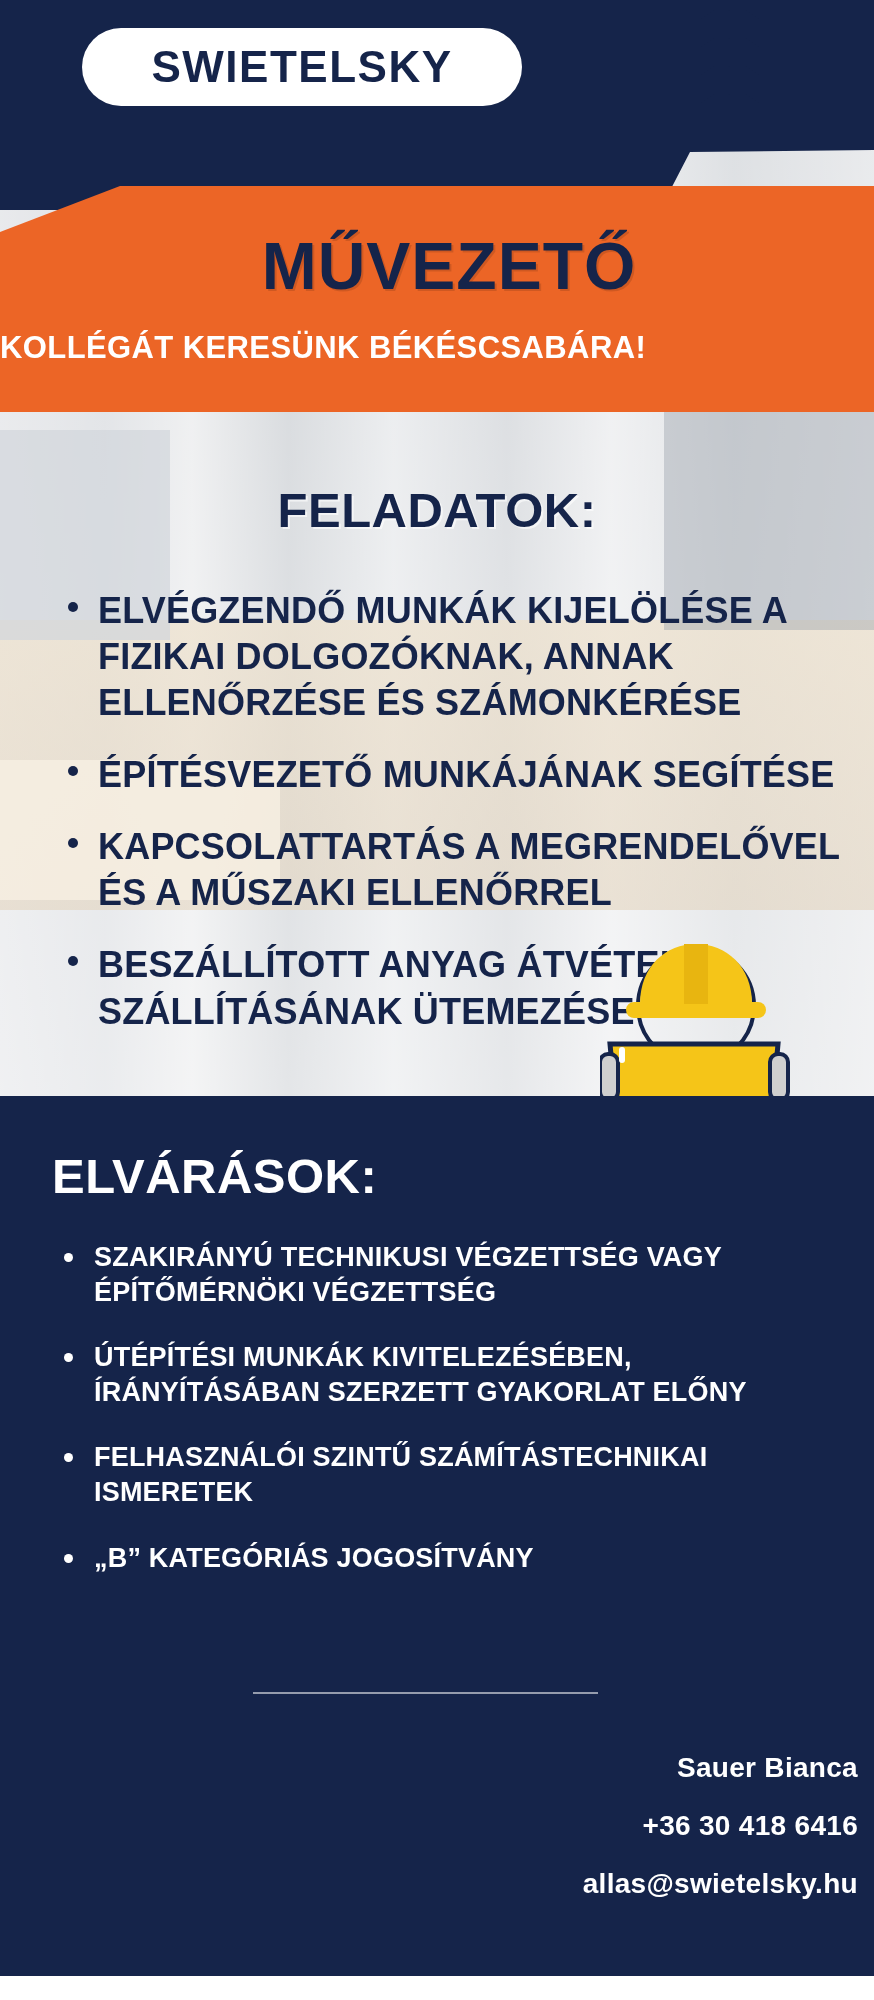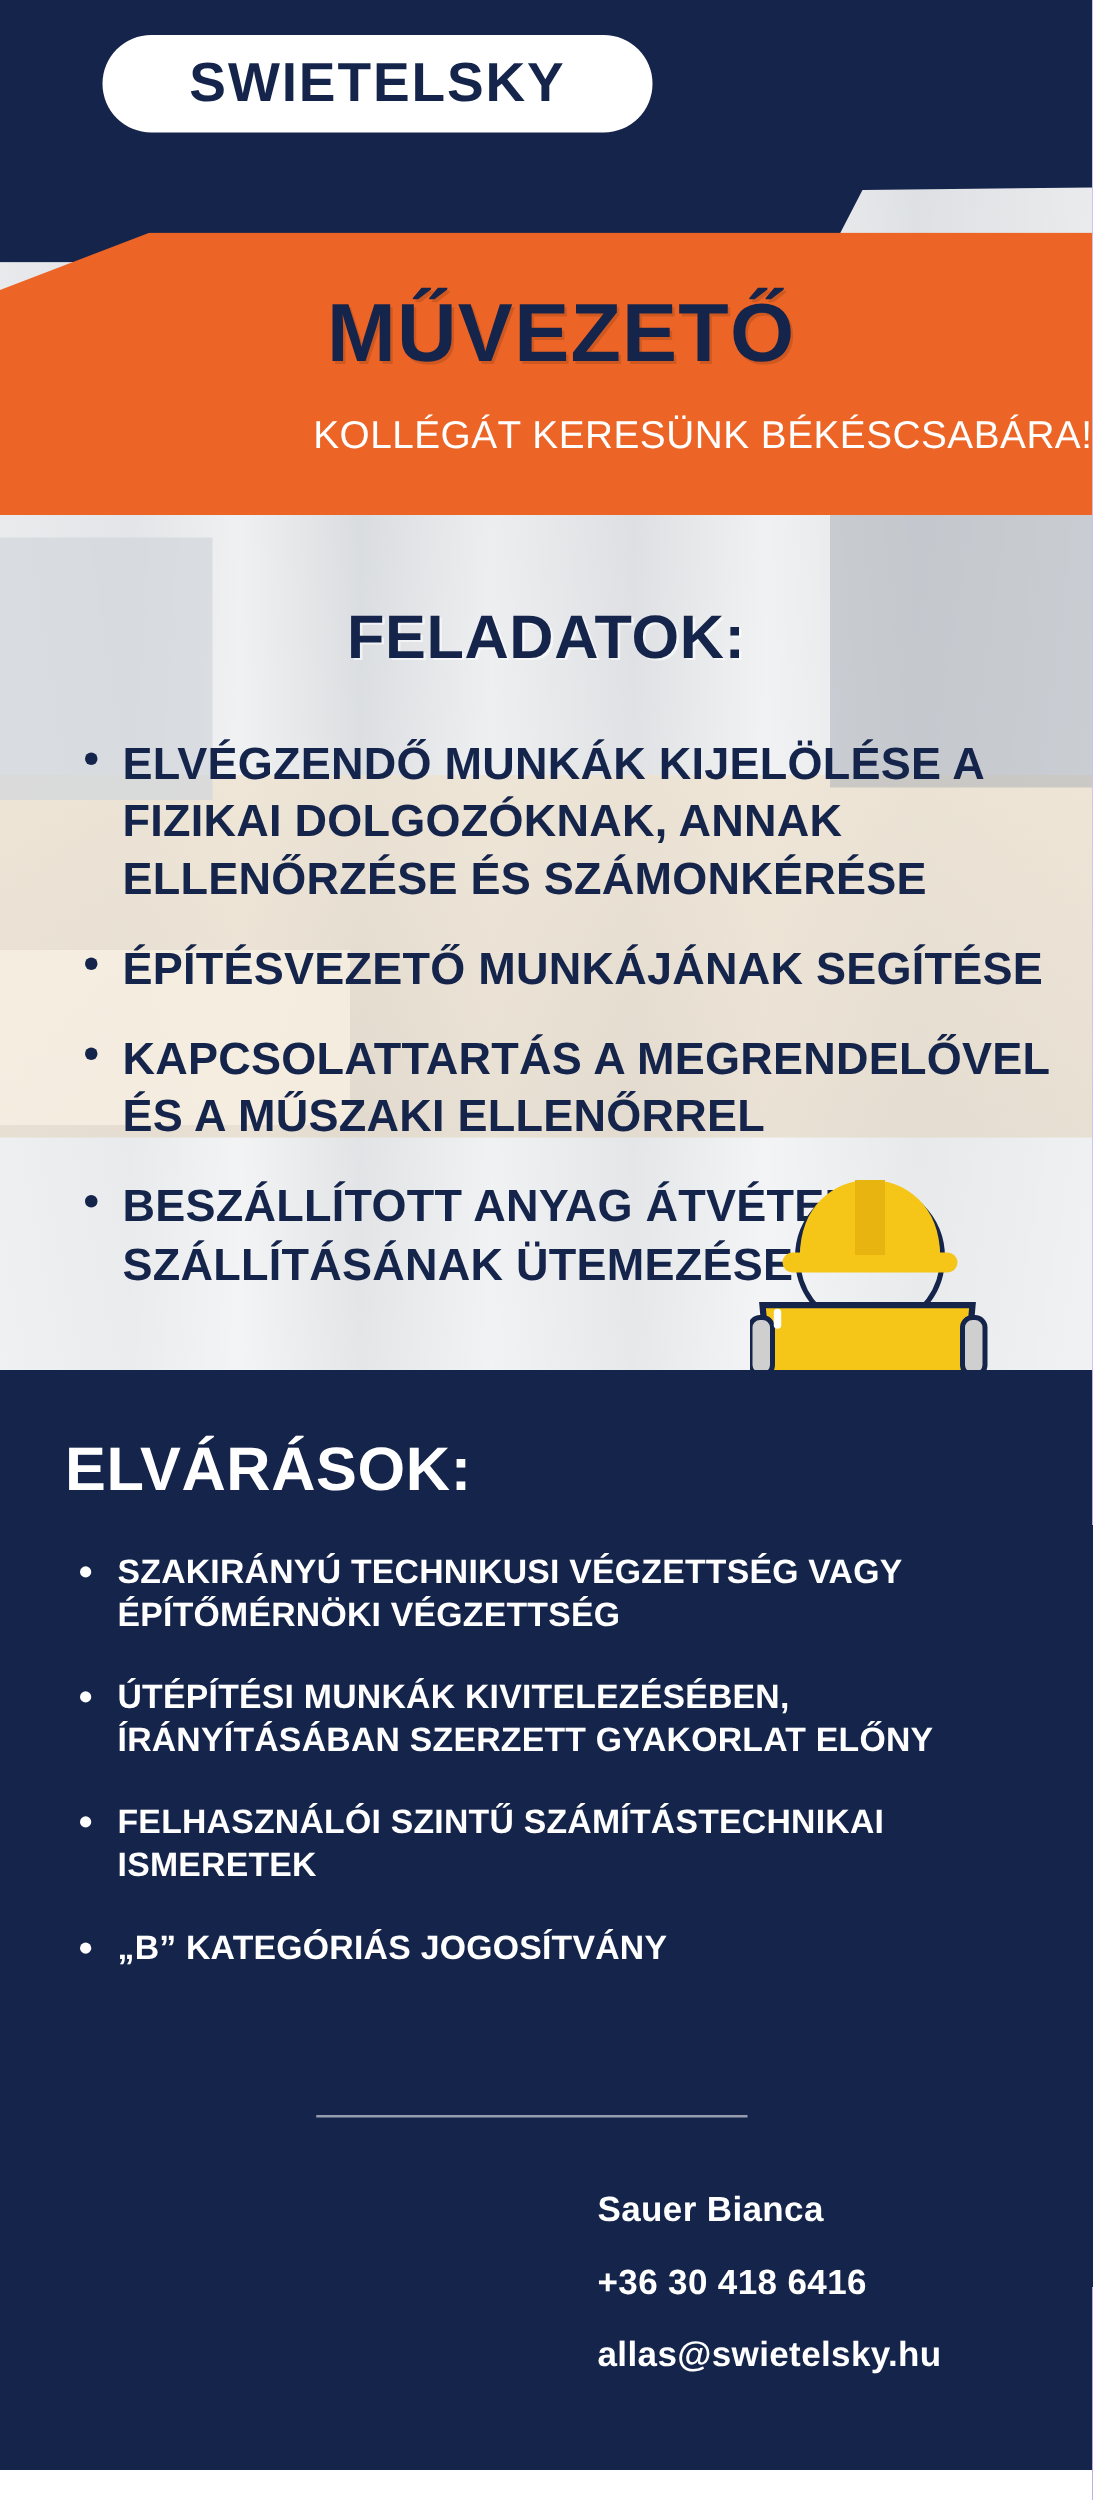--- a/index.html
+++ b/index.html
@@ -98,24 +98,24 @@
     color: #15244a;
     font-size: 66px;
     font-weight: bold;
     letter-spacing: 1px;
     text-shadow: 2px 2px 0 rgba(0,0,0,0.12);
     padding-left: 24px;
   }
   .job-sub {
     position: absolute;
     left: 0; top: 330px; width: 874px;
-    text-align: right;
+    text-align: left;
     color: #ffffff;
     font-size: 31px;
-    font-weight: normal;
+    font-weight: bold;
     letter-spacing: 0.4px;
   }
 
   
   .tasks-heading {
     position: absolute;
     left: 0; top: 482px; width: 874px;
     text-align: center;
     color: #15244a;
     font-size: 49px;
@@ -218,20 +218,21 @@
     position: absolute;
     left: 478px; top: 1752px;
     width: 380px;
     color: #ffffff;
   }
   .contact-block div {
     font-size: 28px;
     font-weight: bold;
     margin-bottom: 26px;
     letter-spacing: 0.3px;
+    text-align: right;
   }
   .bottom-strip {
     position: absolute;
     left: 0; top: 1976px; width: 874px; height: 24px;
     background: #ffffff;
   }
 </style>
 </head>
 <body>
 

